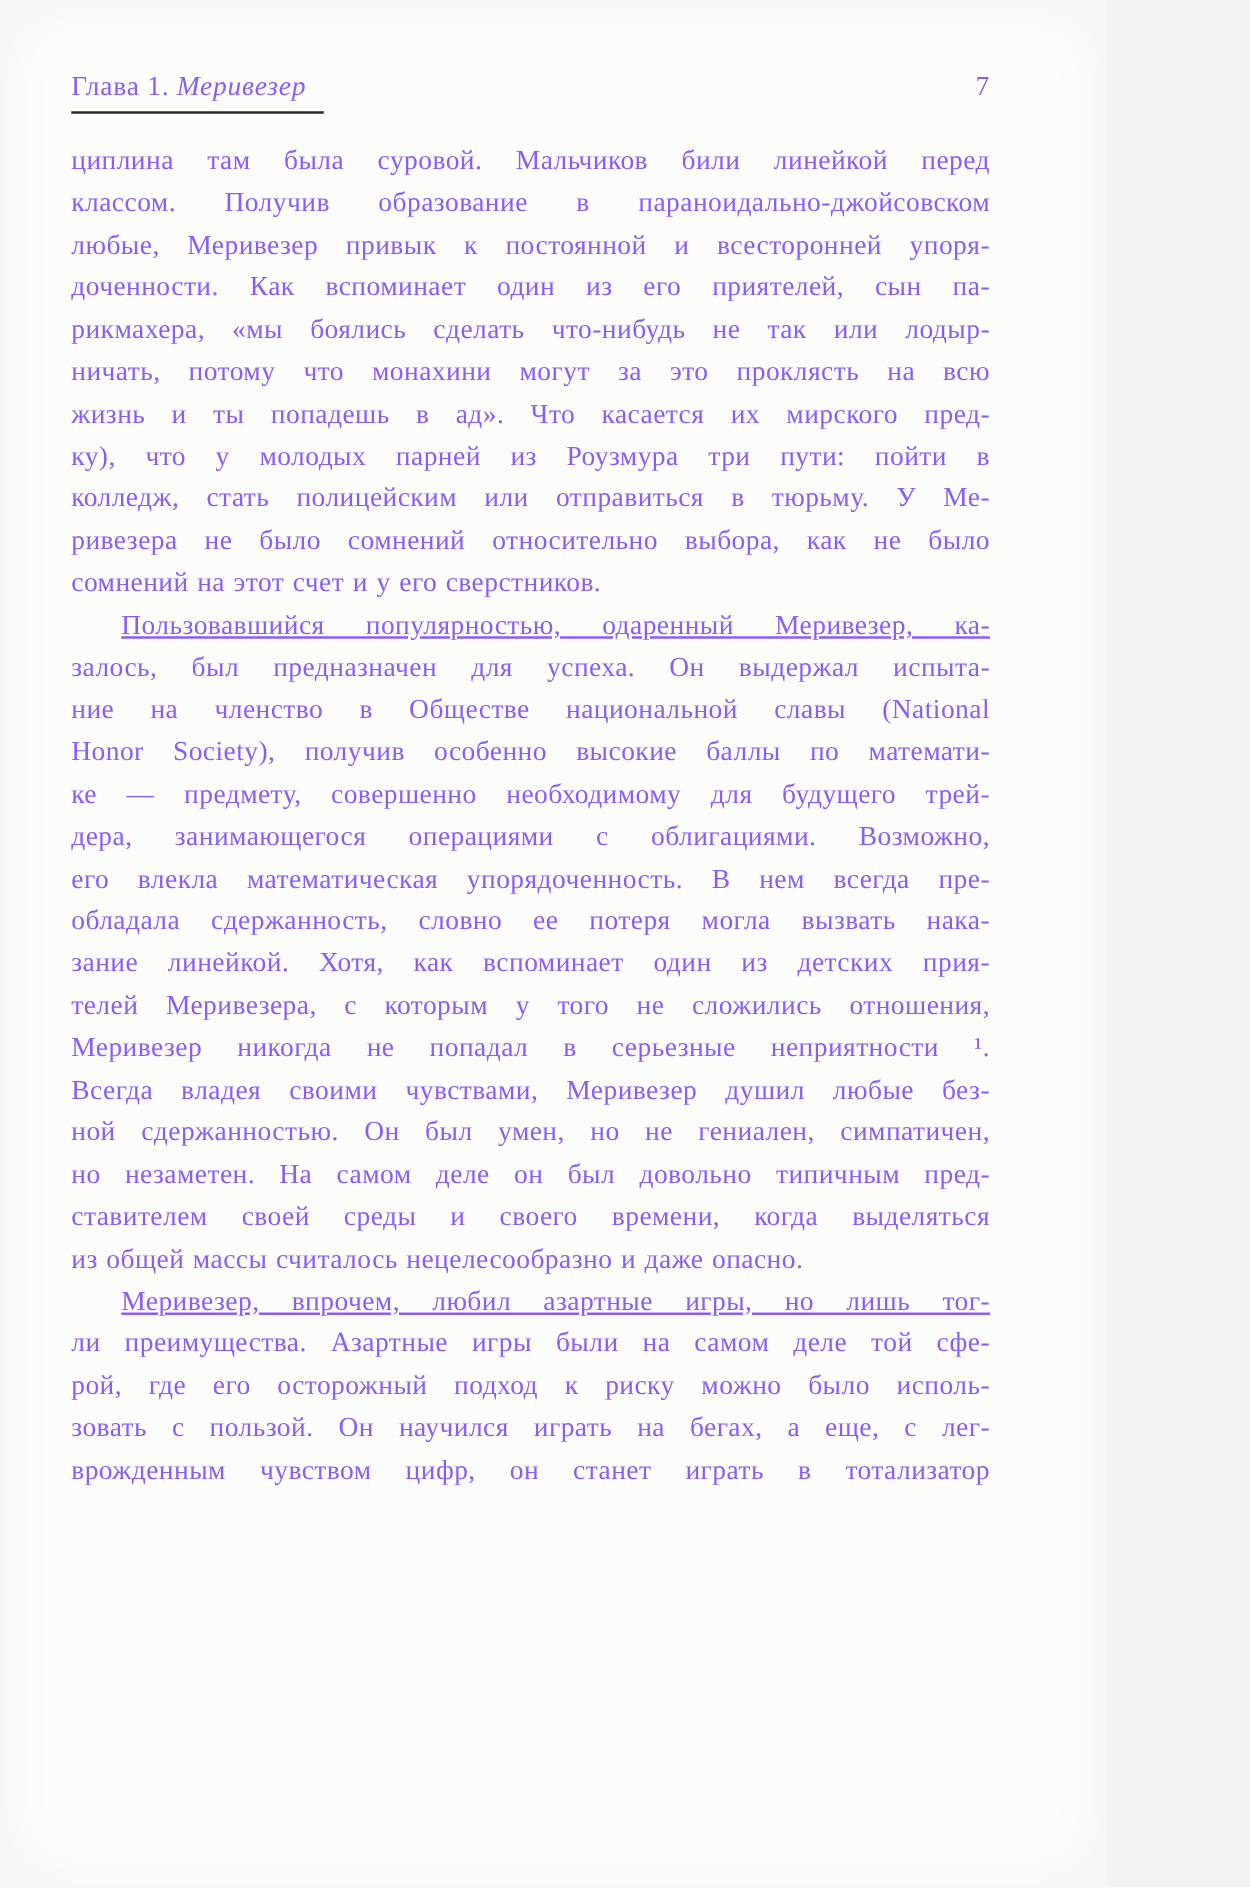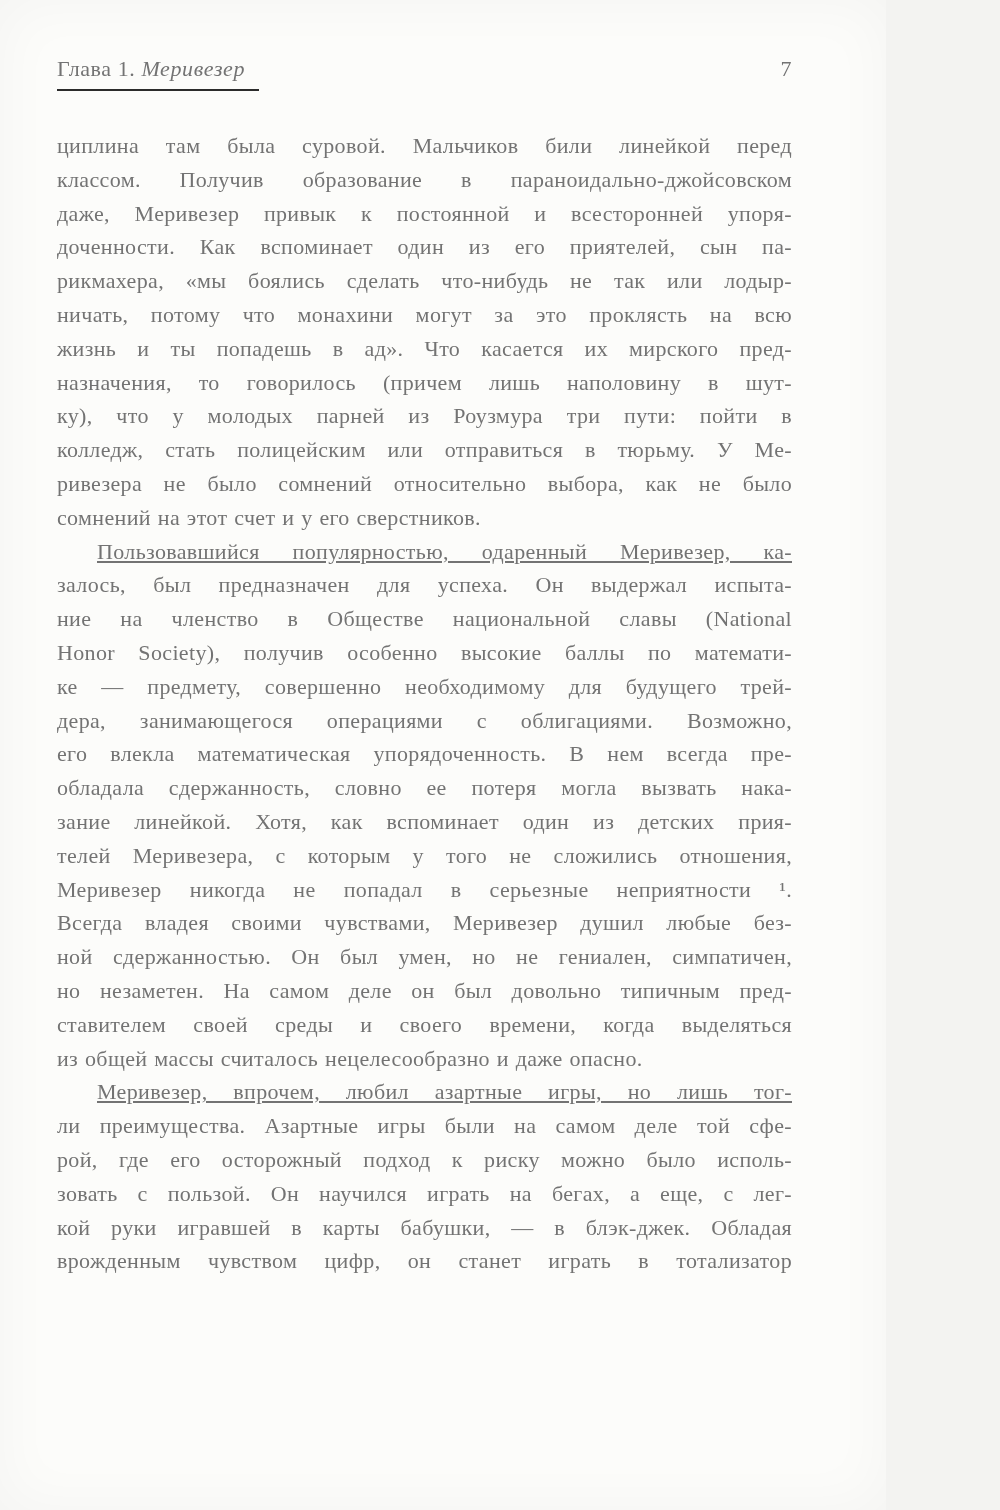--- a/index.html
+++ b/index.html
@@ -8,21 +8,21 @@
     width: 1000px;
     height: 1510px;
     background: #f3f3f1;
     font-family: "Liberation Serif", "DejaVu Serif", serif;
   }
   .page {
     position: relative;
     width: 886px;
     height: 1510px;
     background: #fcfcfa;
-    color: #737373;
+    color: #8b5cf6;
     padding: 56px 94px 0 57px;
     box-shadow: inset 0 0 60px rgba(0,0,0,0.035);
     overflow: hidden;
   }
   .page-header {
     display: flex;
     justify-content: space-between;
     align-items: baseline;
     font-size: 22px;
     letter-spacing: 0.6px;
@@ -33,21 +33,21 @@
     padding-right: 14px;
   }
   .chapter-title {
     font-style: italic;
     margin-left: 6px;
   }
   .page-number {
     font-size: 22px;
   }
   .text-block {
-    margin-top: 38px;
+    margin-top: 20px;
     font-size: 22px;
     line-height: 33.8px;
     letter-spacing: 0.35px;
     word-spacing: 1px;
   }
   .paragraph { margin: 0; }
   .line {
     text-align: justify;
     text-align-last: justify;
     white-space: normal;
@@ -69,26 +69,25 @@
     <div class="chapter-heading">
       <span>Глава 1.</span><span class="chapter-title">Меривезер</span>
     </div>
     <div class="page-number">7</div>
   </header>
 
   <main class="text-block" id="text-block">
       <div class="paragraph">
         <div class="line">циплина там была суровой. Мальчиков били линейкой перед</div>
         <div class="line">классом. Получив образование в параноидально-джойсовском</div>
-        <div class="line">даже, Меривезер привык к постоянной и всесторонней упоря-</div>
+        <div class="line">любые, Меривезер привык к постоянной и всесторонней упоря-</div>
         <div class="line">доченности. Как вспоминает один из его приятелей, сын па-</div>
         <div class="line">рикмахера, «мы боялись сделать что-нибудь не так или лодыр-</div>
         <div class="line">ничать, потому что монахини могут за это проклясть на всю</div>
         <div class="line">жизнь и ты попадешь в ад». Что касается их мирского пред-</div>
-        <div class="line">назначения, то говорилось (причем лишь наполовину в шут-</div>
         <div class="line">ку), что у молодых парней из Роузмура три пути: пойти в</div>
         <div class="line">колледж, стать полицейским или отправиться в тюрьму. У Ме-</div>
         <div class="line">ривезера не было сомнений относительно выбора, как не было</div>
         <div class="line para-end">сомнений на этот счет и у его сверстников.</div>
       </div>
       <div class="paragraph">
         <div class="line first-indent">Пользовавшийся популярностью, одаренный Меривезер, ка-</div>
         <div class="line">залось, был предназначен для успеха. Он выдержал испыта-</div>
         <div class="line">ние на членство в Обществе национальной славы (National</div>
         <div class="line">Honor Society), получив особенно высокие баллы по математи-</div>
@@ -103,17 +102,16 @@
         <div class="line">ной сдержанностью. Он был умен, но не гениален, симпатичен,</div>
         <div class="line">но незаметен. На самом деле он был довольно типичным пред-</div>
         <div class="line">ставителем своей среды и своего времени, когда выделяться</div>
         <div class="line para-end">из общей массы считалось нецелесообразно и даже опасно.</div>
       </div>
       <div class="paragraph">
         <div class="line first-indent">Меривезер, впрочем, любил азартные игры, но лишь тог-</div>
         <div class="line">ли преимущества. Азартные игры были на самом деле той сфе-</div>
         <div class="line">рой, где его осторожный подход к риску можно было исполь-</div>
         <div class="line">зовать с пользой. Он научился играть на бегах, а еще, с лег-</div>
-        <div class="line">кой руки игравшей в карты бабушки, — в блэк-джек. Обладая</div>
         <div class="line">врожденным чувством цифр, он станет играть в тотализатор</div>
       </div>
     </main>
 </div>
 
 </body></html>

